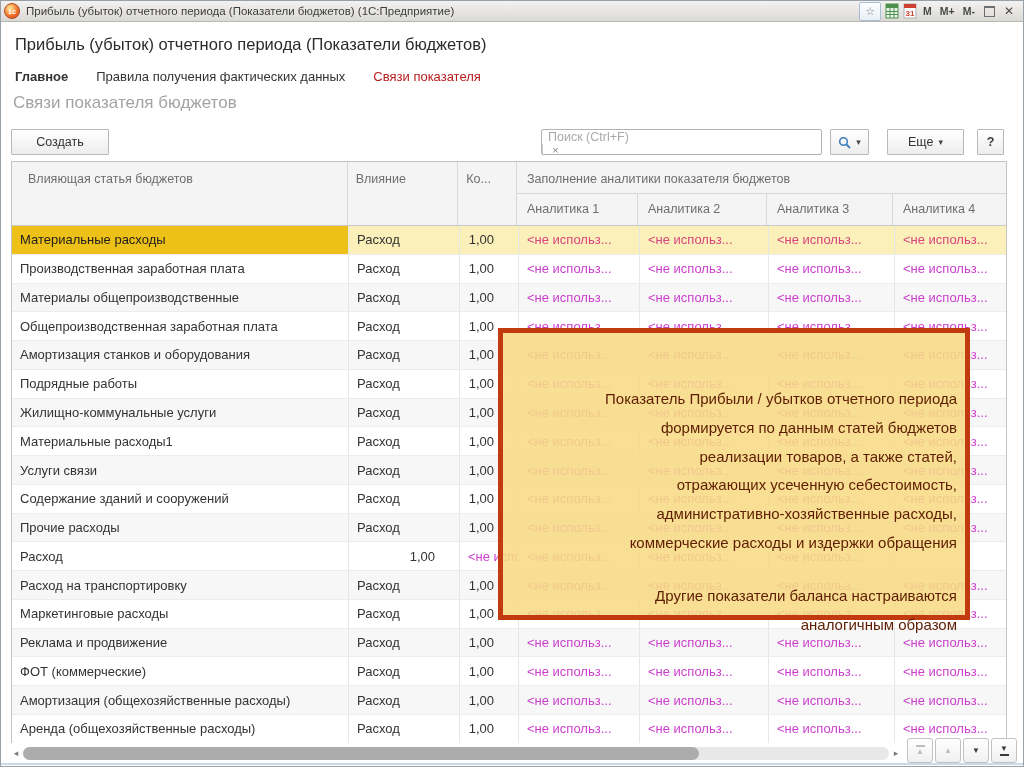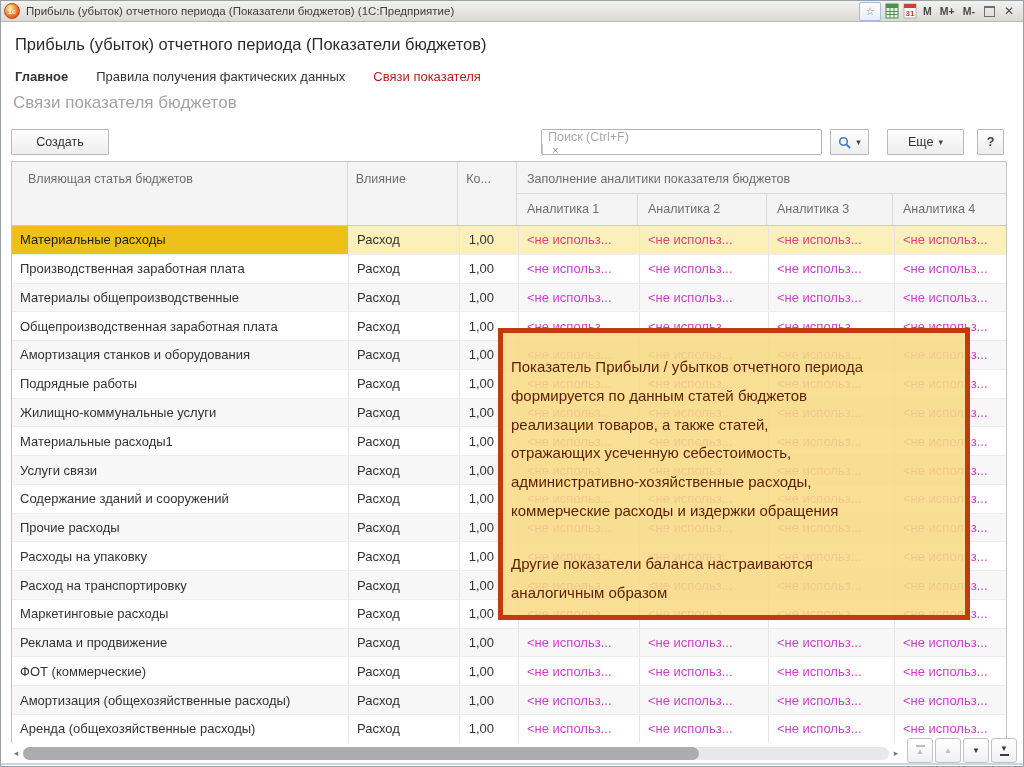--- a/index.html
+++ b/index.html
@@ -107,22 +107,22 @@
   .c-coef{justify-content:flex-end;padding-right:24px;padding-left:0;}
   .c-an{color:#CC3ECC;}
   .trow.selected{background:#FBF0B9;}
   .trow.selected .c-name{background:#EEC118;color:#1E1E1E;}
   .trow.selected .c-an{color:#D8447E;}
 
   
   .callout{
     position:absolute;left:497px;top:327px;width:472px;height:292px;box-sizing:border-box;
     border:5px solid #C13A10;background:rgba(247,219,132,0.88);
-    color:#5E1D00;font-size:15px;line-height:28.8px;text-align:left;
-    padding:20px 8px 0 8px;z-index:5;
+    color:#5E1D00;font-size:15px;line-height:28.8px;text-align:right;
+    padding:52px 8px 0 8px;z-index:5;
   }
   .callout p{margin:0;white-space:pre-line;}
   .callout p + p{margin-top:24px;}
 
   
   .hscroll{
     position:absolute;left:10px;top:744px;width:890px;height:16px;
     display:flex;align-items:center;gap:2px;
   }
   .hs-arrow{font-size:9px;color:#7A7A7A;width:10px;text-align:center;cursor:default;}
@@ -317,21 +317,20 @@
         <div class="trow">
           <div class="tcell c-name">Прочие расходы</div>
           <div class="tcell c-effect">Расход</div>
           <div class="tcell c-coef">1,00</div>
           <div class="tcell c-an">&lt;не использ...</div>
           <div class="tcell c-an">&lt;не использ...</div>
           <div class="tcell c-an">&lt;не использ...</div>
           <div class="tcell c-an">&lt;не использ...</div>
         </div>
         <div class="trow">
-          <div class="tcell c-name">Расходы на упаковку</div>
           <div class="tcell c-effect">Расход</div>
           <div class="tcell c-coef">1,00</div>
           <div class="tcell c-an">&lt;не использ...</div>
           <div class="tcell c-an">&lt;не использ...</div>
           <div class="tcell c-an">&lt;не использ...</div>
           <div class="tcell c-an">&lt;не использ...</div>
         </div>
         <div class="trow">
           <div class="tcell c-name">Расход на транспортировку</div>
           <div class="tcell c-effect">Расход</div>

